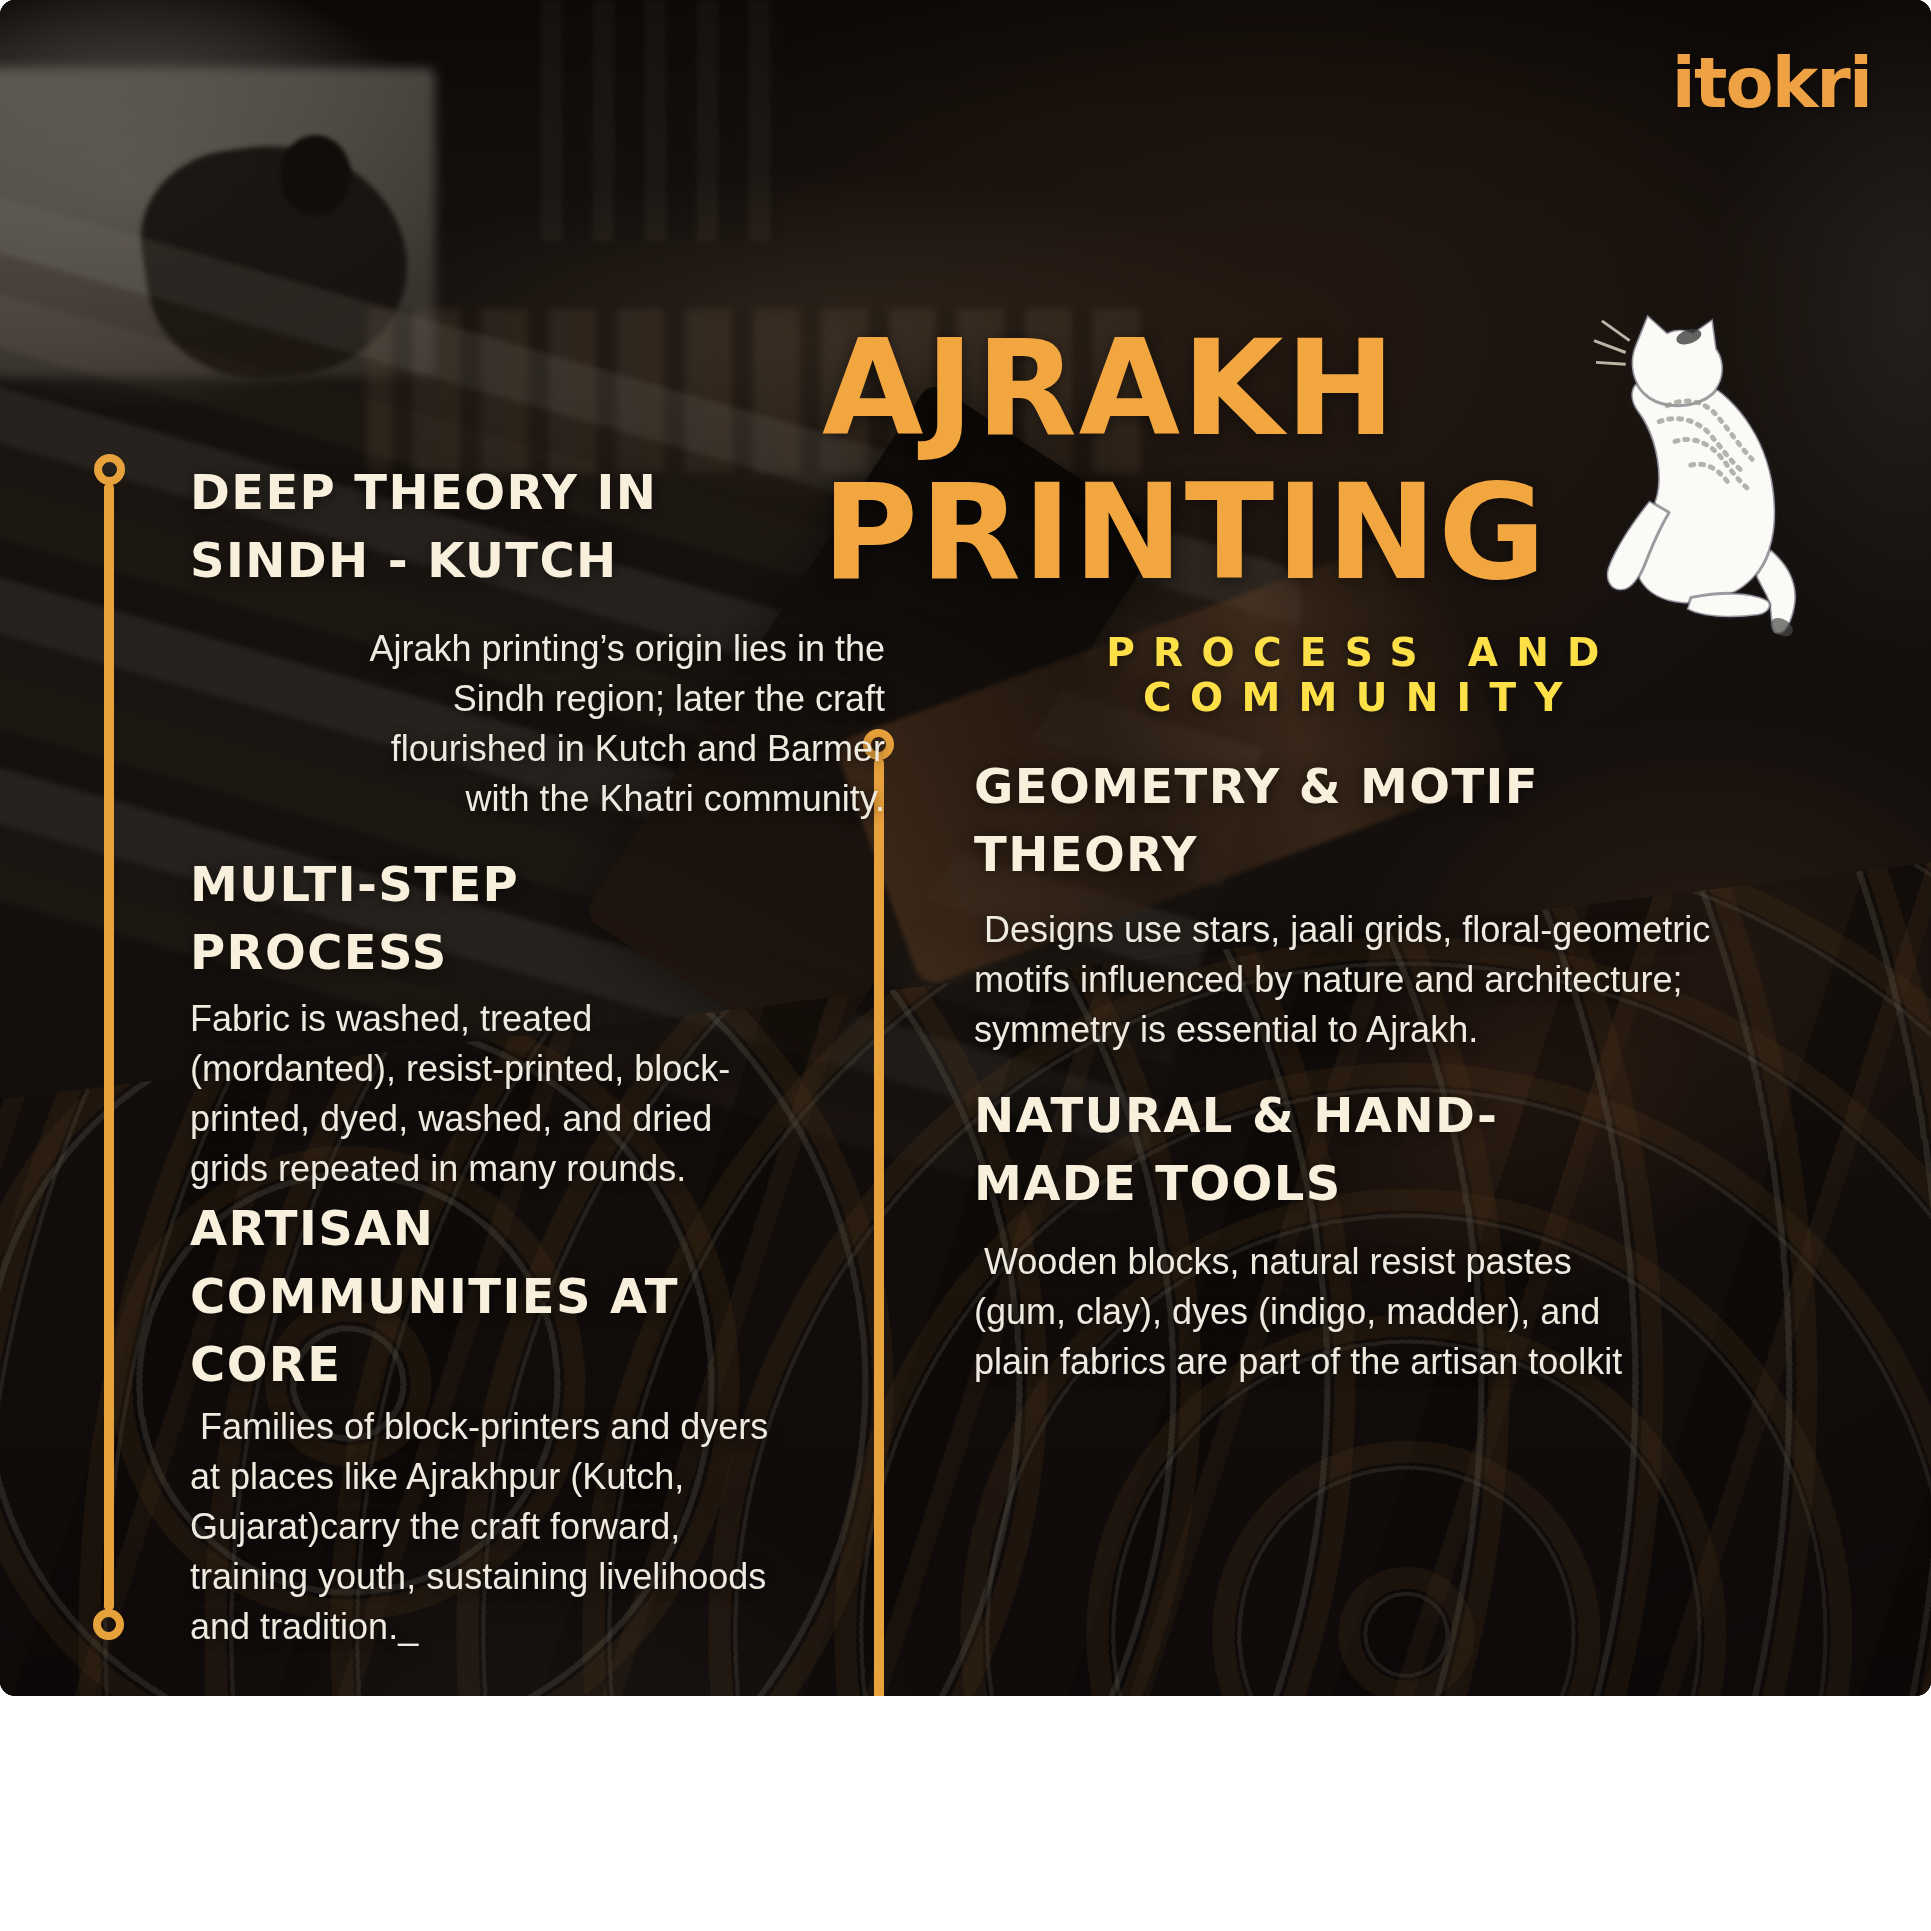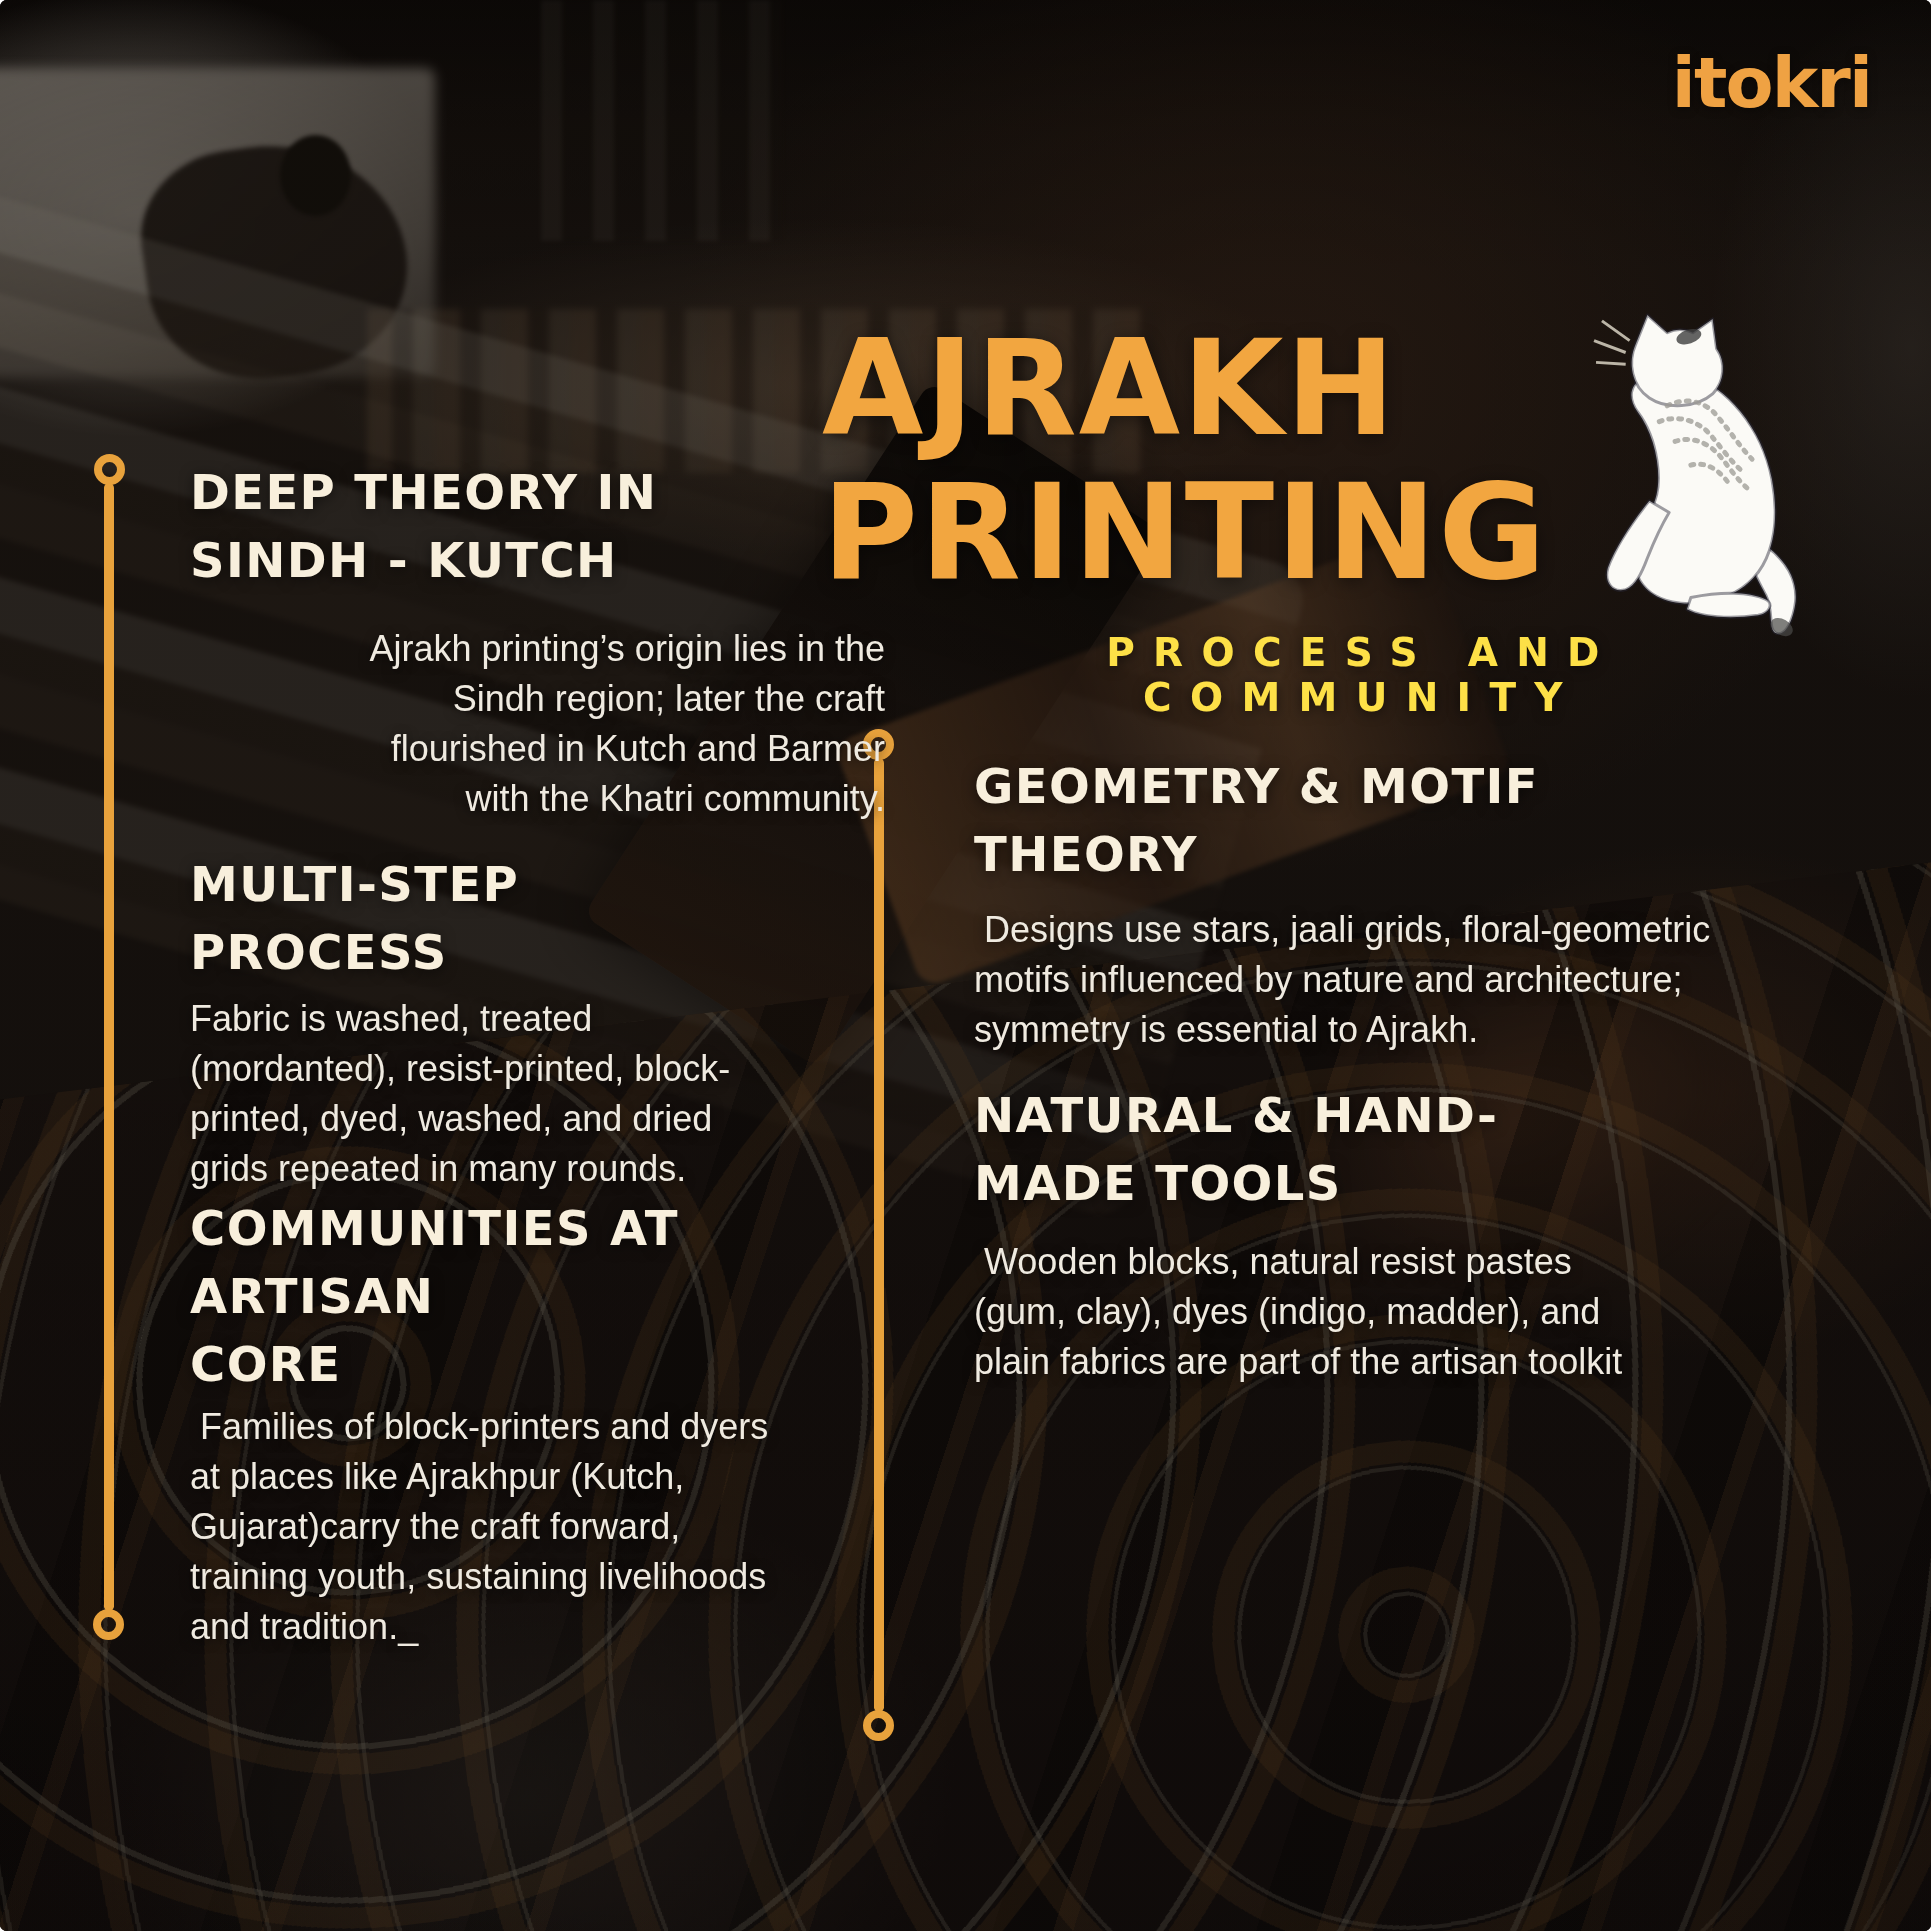--- a/index.html
+++ b/index.html
@@ -1,18 +1,18 @@
 <!DOCTYPE html>
 <html><head>
 <meta charset="utf-8">
 <style>
   html,body{margin:0;padding:0;background:#ffffff;}
   .canvas{
-    position:relative;width:1931px;height:1931px;overflow:hidden;
-    border-radius:7px;background:#171210;
+    position:relative;width:1931px;height:1696px;overflow:hidden;
+    border-radius:15px;background:#171210;
     font-family:"Liberation Sans",sans-serif;
   }
   
   .photo{position:absolute;inset:0;z-index:1;background-color:#181310;
     background-image:
       radial-gradient(415px 299px at 7% 11%, rgba(186,181,172,0.85), rgba(120,115,108,0.40) 55%, transparent 75%),
       radial-gradient(695px 241px at 42% 20%, rgba(142,116,88,0.30), transparent 70%),
       radial-gradient(869px 695px at 66% 20%, rgba(74,46,28,0.50), transparent 70%),
       radial-gradient(502px 367px at 88% 57%, rgba(112,70,40,0.35), transparent 70%),
       radial-gradient(290px 502px at 99% 18%, rgba(172,160,145,0.18), transparent 70%),
@@ -159,22 +159,22 @@
       </h2>
     <p>
         <span class="line">Fabric is washed, treated</span>
         <span class="line">(mordanted), resist-printed, block-</span>
         <span class="line">printed, dyed, washed, and dried</span>
         <span class="line">grids repeated in many rounds.</span>
       </p>
   </section>
   <section class="sec col-left l3">
     <h2>
+        <span class="line">ARTISAN</span>
         <span class="line">COMMUNITIES AT</span>
-        <span class="line">ARTISAN</span>
         <span class="line">CORE</span>
       </h2>
     <p>
         <span class="line"> Families of block-printers and dyers</span>
         <span class="line">at places like Ajrakhpur (Kutch,</span>
         <span class="line">Gujarat)carry the craft forward,</span>
         <span class="line">training youth, sustaining livelihoods</span>
         <span class="line">and tradition._</span>
       </p>
   </section>

